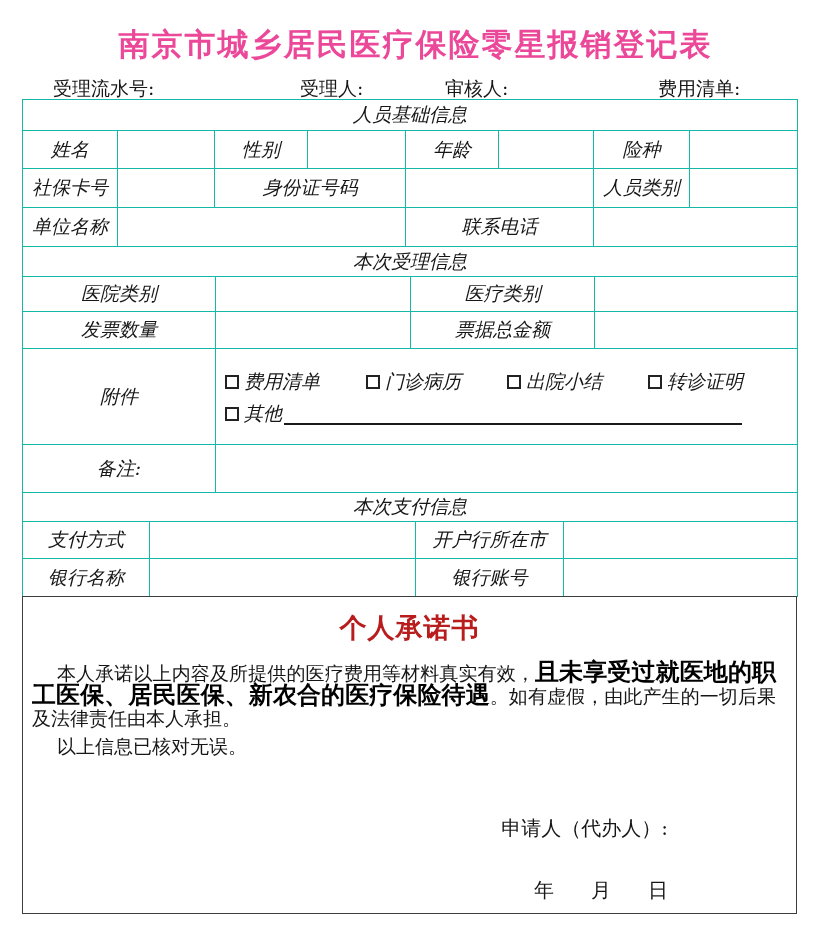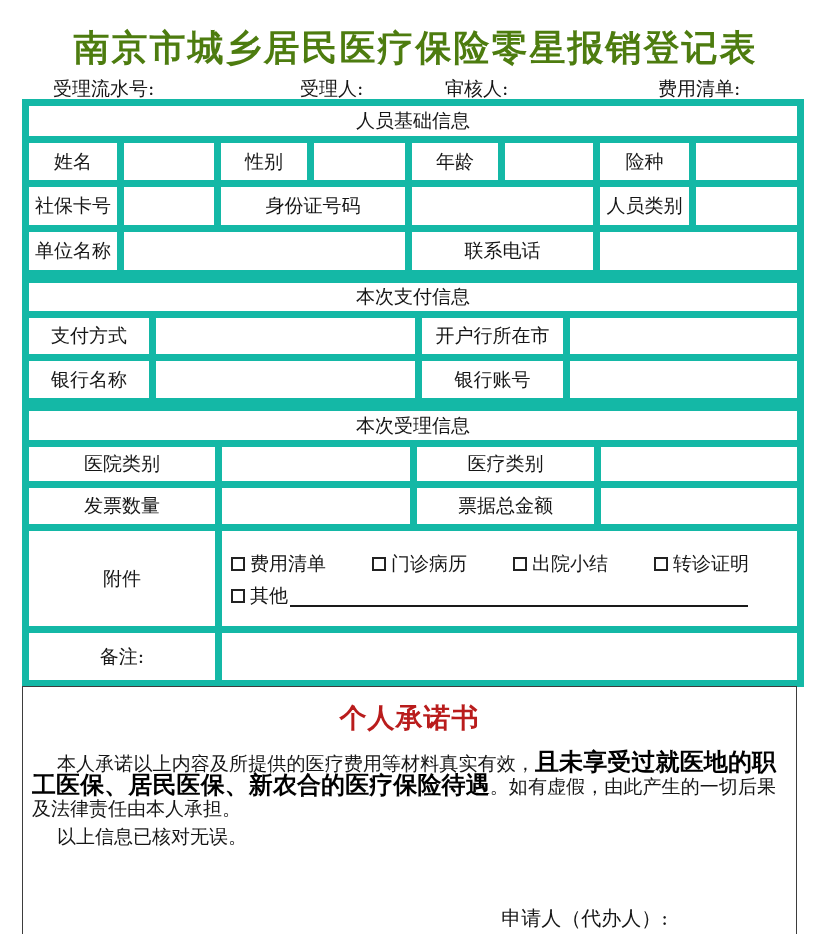--- a/index.html
+++ b/index.html
@@ -8,38 +8,39 @@
     width:831px; height:934px;
     background:#ffffff;
     font-family:"DejaVu Serif","Liberation Serif",serif;
     color:#161616;
     overflow:hidden;
   }
   .form-title {
     position:absolute; top:24px; left:0; width:100%;
     margin:0; text-align:center;
     font-family:"DejaVu Sans","Liberation Sans",sans-serif;
-    font-weight:bold; font-size:36px; letter-spacing:2px;
-    color:#4d7c0f;
+    font-weight:bold; font-size:31px; letter-spacing:2px;
+    color:#ec4899;
   }
   .meta-row { position:absolute; top:76px; left:0; width:100%; height:26px; font-size:19px; }
   .meta-item { position:absolute; white-space:nowrap;text-align:right; }
   .meta-serial  { left:53px; }
   .meta-handler { left:300px; }
   .meta-auditor { left:445px; }
   .meta-time    { left:658px; }
 
   .tables { position:absolute; left:22px; top:99px; width:775px; }
   table { border-collapse:collapse; table-layout:fixed; width:775px; background:#fff; }
   table + table { margin-top:-1px; }
   td {
-    border:7px solid #14b8a6;
+    border:1px solid #14b8a6;
     text-align:center; vertical-align:middle;
     font-size:19px; padding:0; overflow:hidden;
     white-space:nowrap;
+    font-style:italic;
   }
   .sec-header td { font-size:19px; }
   .h30 td { height:30px; } .h37 td { height:37px; } .h38 td { height:38px; }
   .h29 td { height:29px; } .h34 td { height:34px; } .h36 td { height:36px; }
   .h83 td { height:83px; } .h47 td { height:47px; } .h28 td { height:28px; }
 
   .attach-cell { text-align:left; vertical-align:middle; padding:6px 10px 6px 9px; }
   .attach-line1 { display:flex; align-items:center; gap:46px; margin:2px 0 6px 0; }
   .attach-option { display:inline-flex; align-items:center; white-space:nowrap; }
   .checkbox {
@@ -128,100 +129,100 @@
         <td>单位名称</td>
         <td colspan="3"></td>
         <td colspan="2">联系电话</td>
         <td colspan="2"></td>
       </tr>
     </tbody>
       </table>
 
     <table>
       <colgroup>
+        <col style="width:193px">
+          <col style="width:195px">
+          <col style="width:184px">
+          <col style="width:203px">
+      </colgroup>
+      <tbody>
+          <tr class="sec-header h29">
+        <td colspan="4">本次受理信息</td>
+      </tr>
+      <tr class="h34">
+        <td>医院类别</td>
+        <td></td>
+        <td>医疗类别</td>
+        <td></td>
+      </tr>
+      <tr class="h36">
+        <td>发票数量</td>
+        <td></td>
+        <td>票据总金额</td>
+        <td></td>
+      </tr>
+      <tr class="h83">
+        <td>附件</td>
+        <td colspan="3" class="attach-cell">
+          <div class="attach-line1">
+            <span class="attach-option">
+                  <span class="checkbox"></span>
+                  <span>费用清单</span>
+                </span>
+            <span class="attach-option">
+                  <span class="checkbox"></span>
+                  <span>门诊病历</span>
+                </span>
+            <span class="attach-option">
+                  <span class="checkbox"></span>
+                  <span>出院小结</span>
+                </span>
+            <span class="attach-option">
+                  <span class="checkbox"></span>
+                  <span>转诊证明</span>
+                </span>
+          </div>
+          <div class="attach-line2">
+            <span class="attach-option">
+                  <span class="checkbox"></span>
+                  <span>其他</span>
+                </span>
+            <span class="other-underline"></span>
+          </div>
+        </td>
+      </tr>
+      <tr class="h47">
+        <td>备注:</td>
+        <td colspan="3"></td>
+      </tr>
+    </tbody>
+      </table>
+
+    <table>
+      <colgroup>
         <col style="width:127px">
           <col style="width:266px">
           <col style="width:148px">
           <col style="width:234px">
       </colgroup>
       <tbody>
           <tr class="sec-header h28">
         <td colspan="4">本次支付信息</td>
       </tr>
       <tr class="h36">
         <td>支付方式</td>
         <td></td>
         <td>开户行所在市</td>
         <td></td>
       </tr>
       <tr class="h37">
         <td>银行名称</td>
         <td></td>
         <td>银行账号</td>
         <td></td>
-      </tr>
-    </tbody>
-      </table>
-
-    <table>
-      <colgroup>
-        <col style="width:193px">
-          <col style="width:195px">
-          <col style="width:184px">
-          <col style="width:203px">
-      </colgroup>
-      <tbody>
-          <tr class="sec-header h29">
-        <td colspan="4">本次受理信息</td>
-      </tr>
-      <tr class="h34">
-        <td>医院类别</td>
-        <td></td>
-        <td>医疗类别</td>
-        <td></td>
-      </tr>
-      <tr class="h36">
-        <td>发票数量</td>
-        <td></td>
-        <td>票据总金额</td>
-        <td></td>
-      </tr>
-      <tr class="h83">
-        <td>附件</td>
-        <td colspan="3" class="attach-cell">
-          <div class="attach-line1">
-            <span class="attach-option">
-                  <span class="checkbox"></span>
-                  <span>费用清单</span>
-                </span>
-            <span class="attach-option">
-                  <span class="checkbox"></span>
-                  <span>门诊病历</span>
-                </span>
-            <span class="attach-option">
-                  <span class="checkbox"></span>
-                  <span>出院小结</span>
-                </span>
-            <span class="attach-option">
-                  <span class="checkbox"></span>
-                  <span>转诊证明</span>
-                </span>
-          </div>
-          <div class="attach-line2">
-            <span class="attach-option">
-                  <span class="checkbox"></span>
-                  <span>其他</span>
-                </span>
-            <span class="other-underline"></span>
-          </div>
-        </td>
-      </tr>
-      <tr class="h47">
-        <td>备注:</td>
-        <td colspan="3"></td>
       </tr>
     </tbody>
       </table>
 
     <div class="commit-box">
       <h2 class="commit-title">个人承诺书</h2>
       <p class="commit-statement"><span>本人承诺以上内容及所提供的医疗费用等材料真实有效，</span><span class="commit-emph">且未享受过就医地的职工医保、居民医保、新农合的医疗保险待遇</span><span>。如有虚假，由此产生的一切后果及法律责任由本人承担。</span></p>
       <p class="commit-verified">以上信息已核对无误。</p>
       <p class="applicant-line">申请人（代办人）:</p>
       <p class="date-line">

